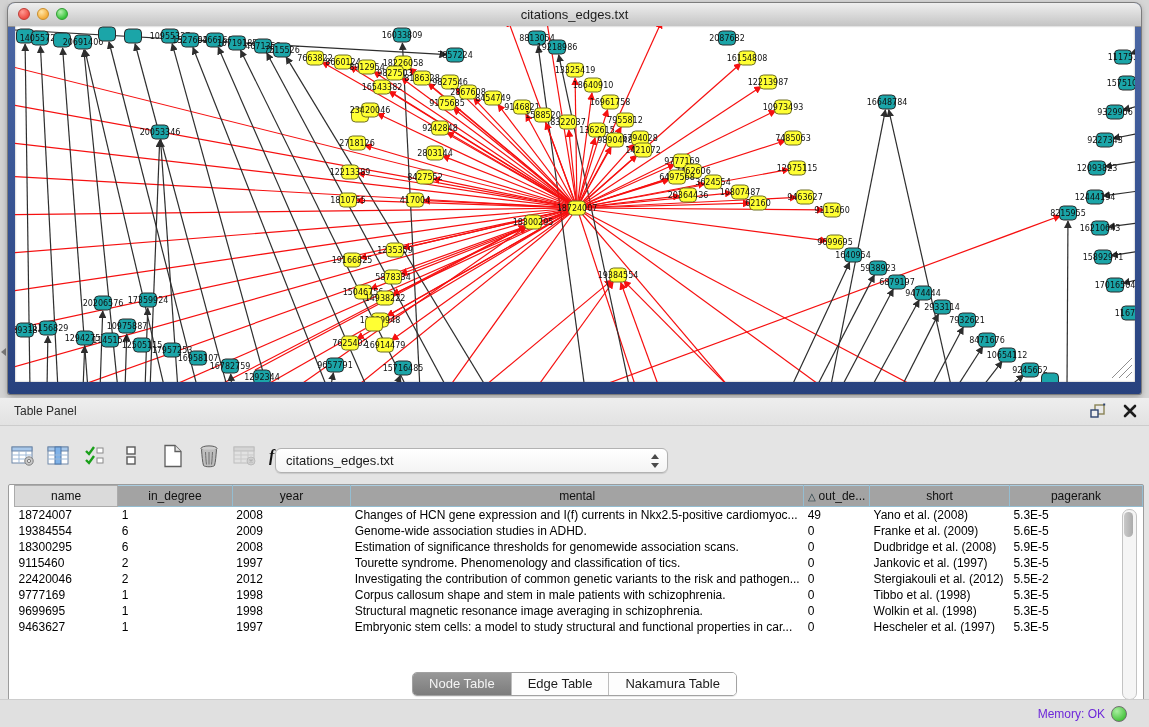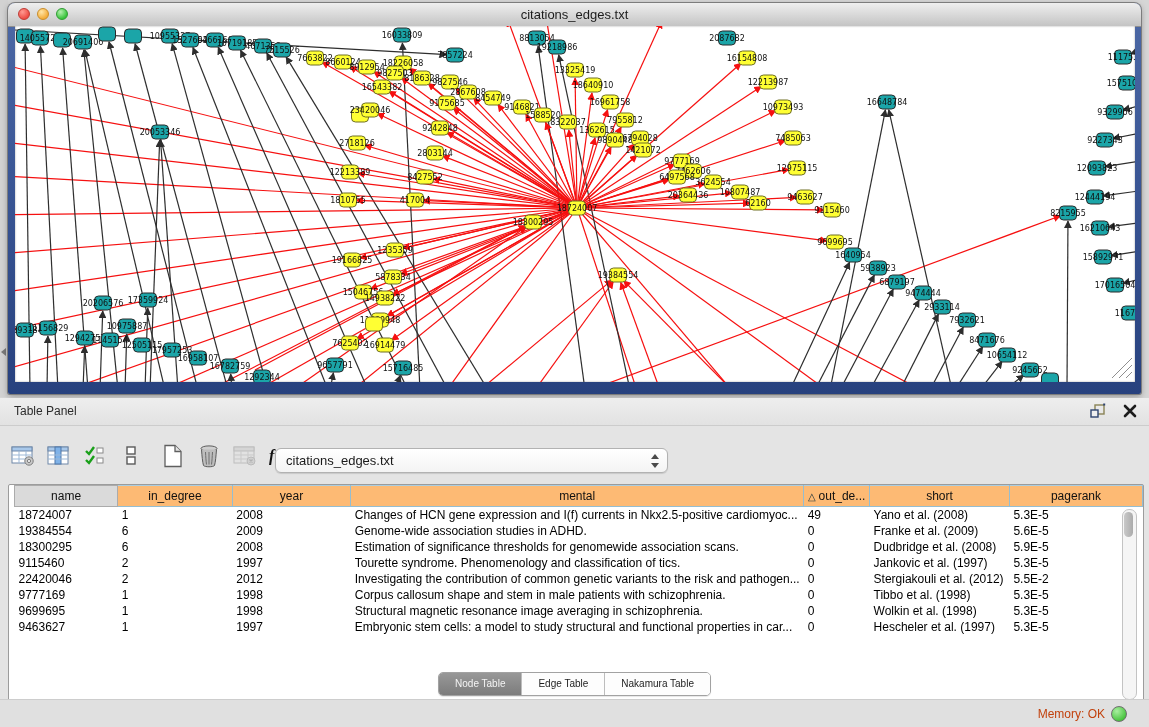--- a/index.html
+++ b/index.html
@@ -64,46 +64,46 @@
     border-left:4px solid transparent;border-right:4px solid transparent;border-bottom:5px solid #4a4a4a;}
   .stepper .dn{position:absolute;bottom:1px;left:1px;width:0;height:0;
     border-left:4px solid transparent;border-right:4px solid transparent;border-top:5px solid #4a4a4a;}
 
   .table-box{
     position:absolute;left:8px;top:86px;width:1136px;height:220px;box-sizing:border-box;
     background:#ffffff;border:1px solid #9c9c9c;border-radius:2px;overflow:hidden;
   }
   table.grid{border-collapse:collapse;table-layout:fixed;margin-left:5px;font-size:12px;}
   table.grid th{
-    height:20px;background:#fdba74;border:1px solid #94bdd1;border-top-color:#aacde0;
+    height:20px;background:#a3a3a3;border:1px solid #94bdd1;border-top-color:#aacde0;
     font-weight:normal;color:#111;text-align:center;overflow:hidden;white-space:nowrap;padding:0 3px;
   }
   table.grid th.gray{background:#dadada;border-color:#ababab;}
   table.grid td{
     height:16px;padding:0 4px;color:#000;white-space:nowrap;overflow:hidden;text-overflow:clip;
   }
   .sort-glyph{font-size:10px;color:#16303a;margin-right:3px;}
   .vscroll{
     position:absolute;right:6px;top:24px;bottom:3px;width:13px;border:1px solid #c3c3c3;
     border-radius:7px;background:#f5f5f5;
   }
   .vscroll .thumb{position:absolute;left:1px;top:2px;width:9px;height:25px;border-radius:5px;
     background:linear-gradient(90deg,#c9c9c9,#ababab);}
 
   .seg-control{
     position:absolute;left:0;right:0;top:274px;height:24px;display:flex;justify-content:center;
   }
   .seg-wrap{display:flex;border:1px solid #a2a2a2;border-radius:5px;overflow:hidden;height:22px;
     background:#ffffff;box-shadow:0 1px 1px rgba(0,0,0,.1);}
-  .seg{padding:0 16px;line-height:22px;font-size:10px;color:#1d1d1d;background:#fdfdfd;border-left:1px solid #bdbdbd;}
+  .seg{padding:0 16px;line-height:22px;font-size:13px;color:#1d1d1d;background:#fdfdfd;border-left:1px solid #bdbdbd;}
   .seg:first-child{border-left:none;}
   .seg.active{background:linear-gradient(180deg,#989898,#7c7c7c);color:#f4f4f4;}
 
   .status-bar{position:absolute;left:0;right:0;bottom:0;height:27px;background:#e0e0e0;border-top:1px solid #cdcdcd;}
-  .mem-label{position:absolute;right:44px;top:7px;font-size:12px;color:#c2410c;}
+  .mem-label{position:absolute;right:44px;top:7px;font-size:12px;color:#6d28d9;}
   .mem-dot{position:absolute;right:22px;top:6px;width:14px;height:14px;border-radius:50%;
     background:radial-gradient(circle at 35% 30%,#a9efa0,#46c33c 75%);border:1px solid #6f6f6f;}
 </style>
 </head>
 <body>
 
 <div class="left-gutter">
   <div class="gutter-arrow"></div>
 </div>
 

